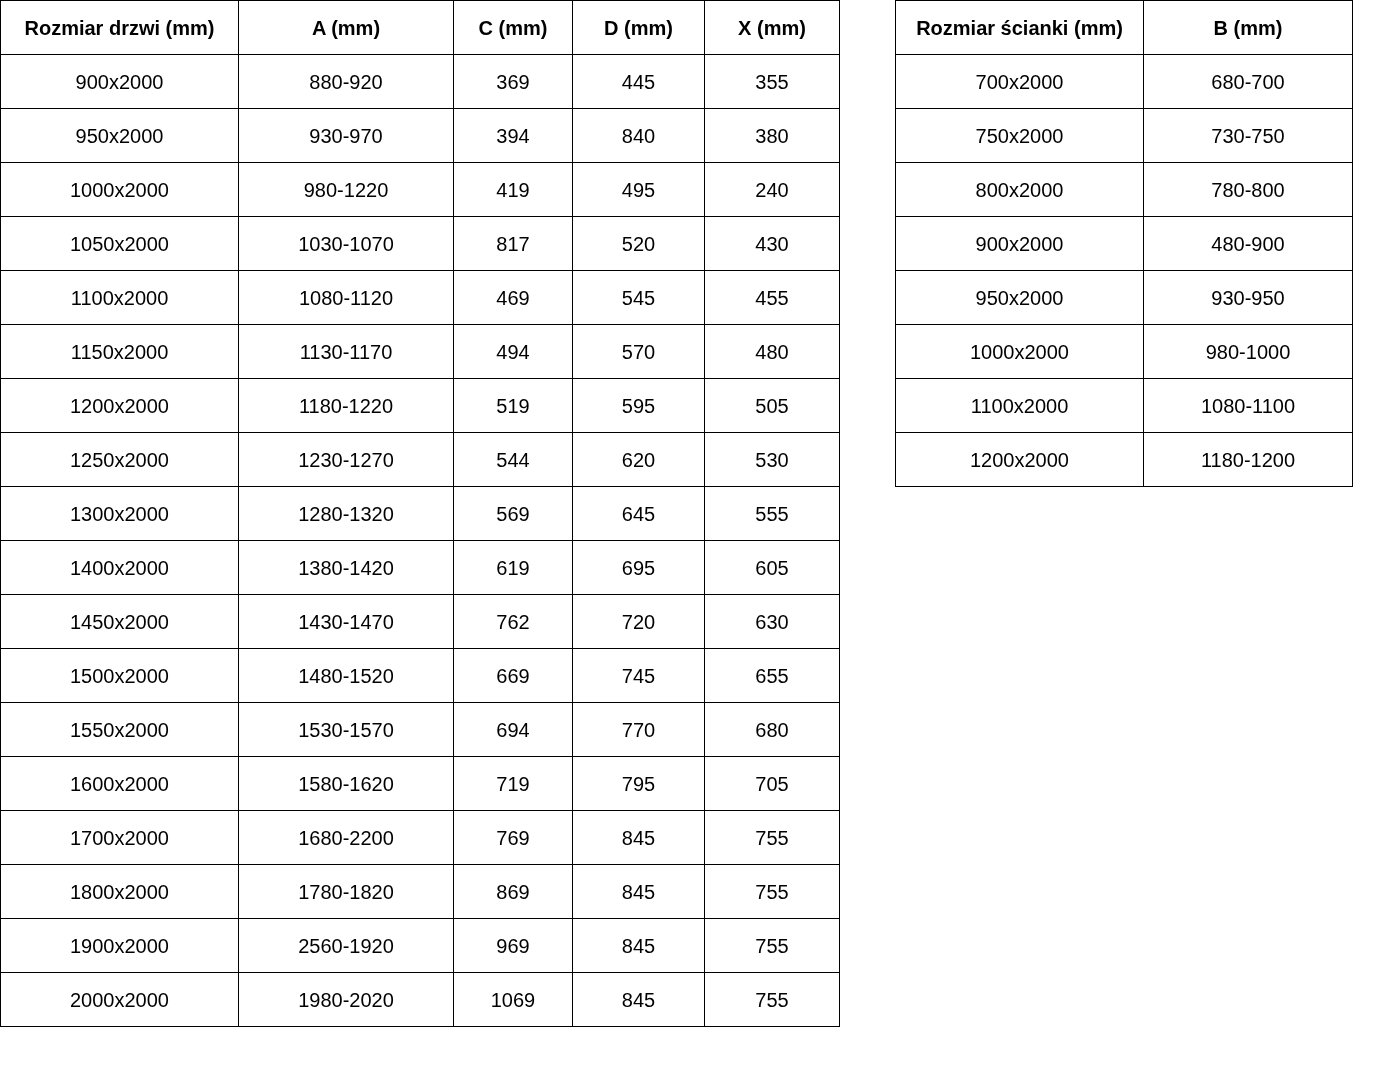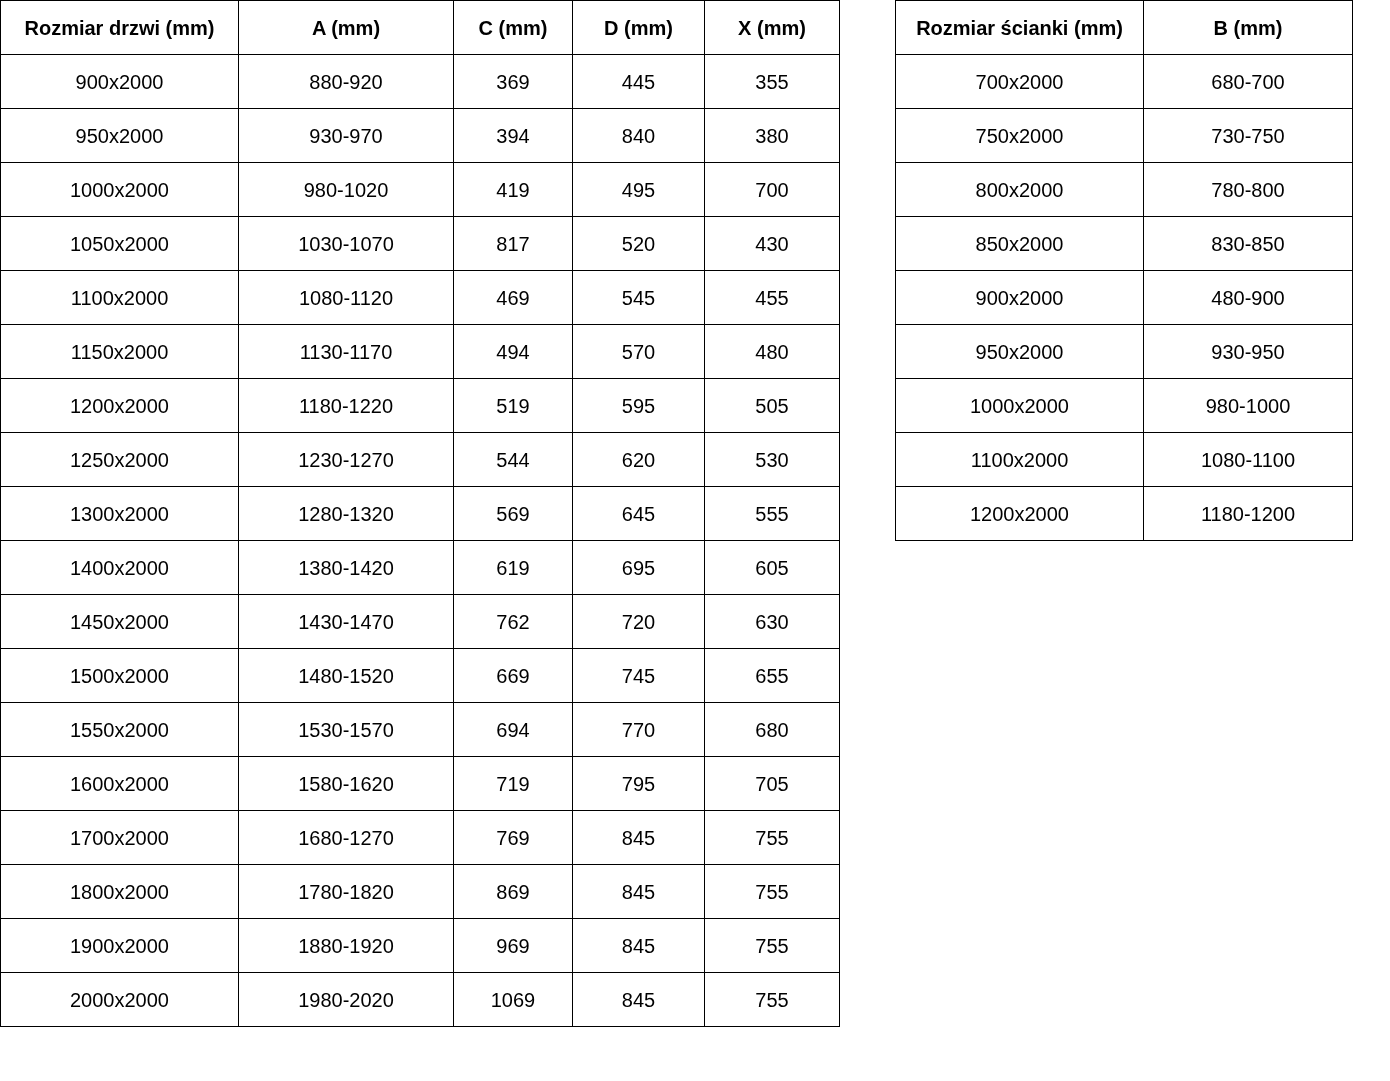--- a/index.html
+++ b/index.html
@@ -98,24 +98,24 @@
       </tr>
       <tr>
         <td>950x2000</td>
         <td>930-970</td>
         <td>394</td>
         <td>840</td>
         <td>380</td>
       </tr>
       <tr>
         <td>1000x2000</td>
-        <td>980-1020</td>
+        <td>980-1220</td>
         <td>419</td>
         <td>495</td>
-        <td>700</td>
+        <td>240</td>
       </tr>
       <tr>
         <td>1050x2000</td>
         <td>1030-1070</td>
         <td>817</td>
         <td>520</td>
         <td>430</td>
       </tr>
       <tr>
         <td>1100x2000</td>
@@ -182,35 +182,35 @@
       </tr>
       <tr>
         <td>1600x2000</td>
         <td>1580-1620</td>
         <td>719</td>
         <td>795</td>
         <td>705</td>
       </tr>
       <tr>
         <td>1700x2000</td>
-        <td>1680-1270</td>
+        <td>1680-2200</td>
         <td>769</td>
         <td>845</td>
         <td>755</td>
       </tr>
       <tr>
         <td>1800x2000</td>
         <td>1780-1820</td>
         <td>869</td>
         <td>845</td>
         <td>755</td>
       </tr>
       <tr>
         <td>1900x2000</td>
-        <td>1880-1920</td>
+        <td>2560-1920</td>
         <td>969</td>
         <td>845</td>
         <td>755</td>
       </tr>
       <tr>
         <td>2000x2000</td>
         <td>1980-2020</td>
         <td>1069</td>
         <td>845</td>
         <td>755</td>
@@ -236,24 +236,20 @@
       </tr>
       <tr>
         <td>750x2000</td>
         <td>730-750</td>
       </tr>
       <tr>
         <td>800x2000</td>
         <td>780-800</td>
       </tr>
       <tr>
-        <td>850x2000</td>
-        <td>830-850</td>
-      </tr>
-      <tr>
         <td>900x2000</td>
         <td>480-900</td>
       </tr>
       <tr>
         <td>950x2000</td>
         <td>930-950</td>
       </tr>
       <tr>
         <td>1000x2000</td>
         <td>980-1000</td>

